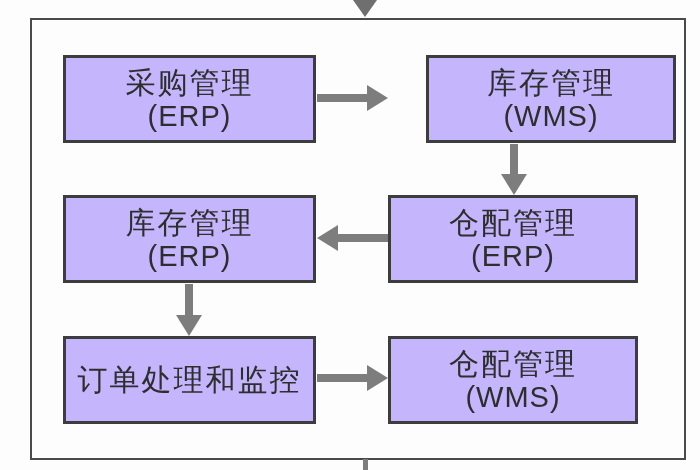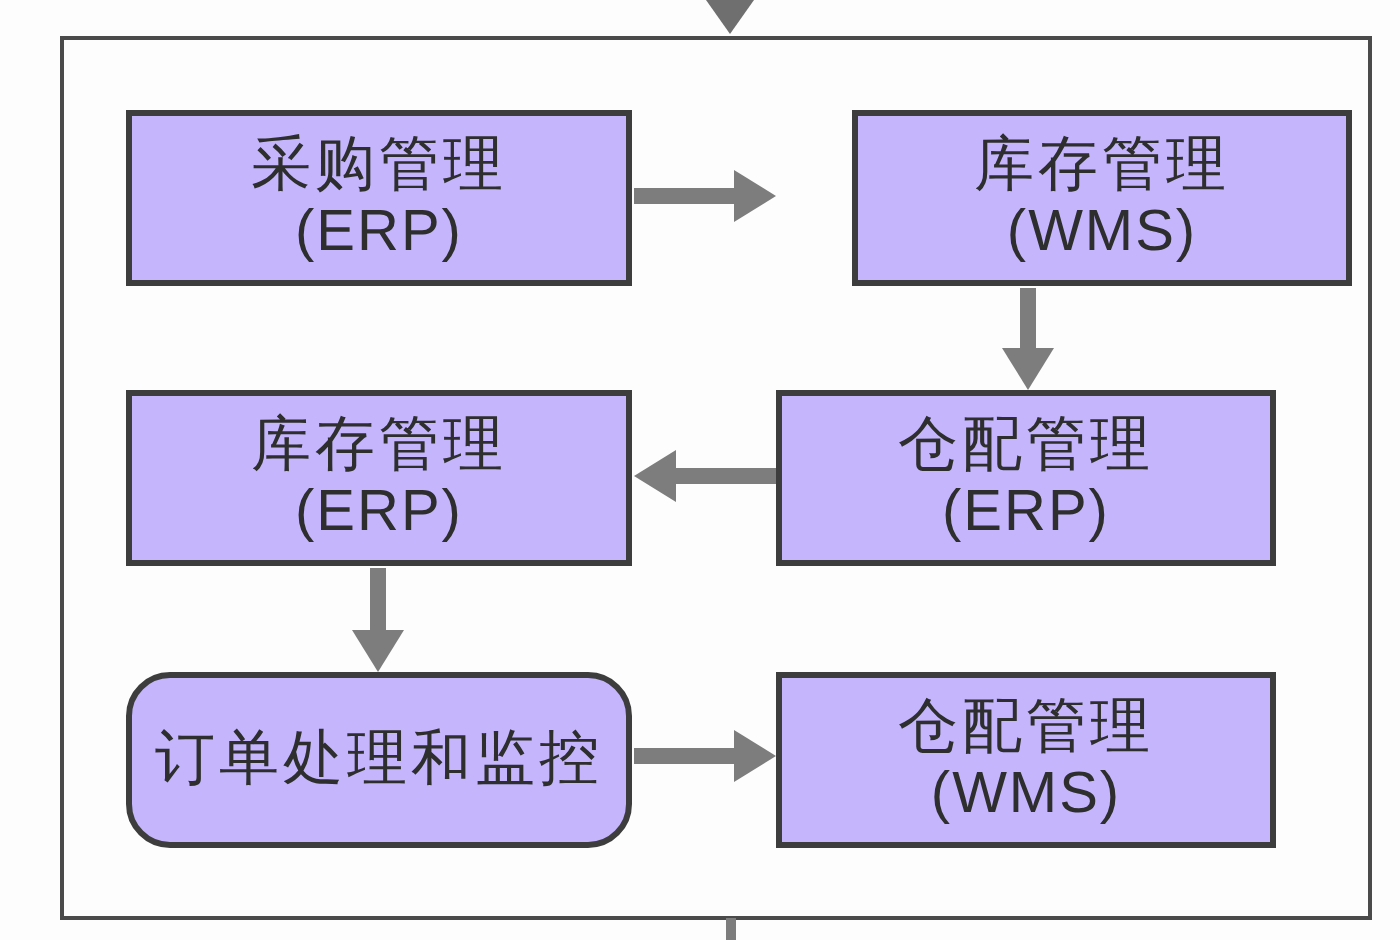--- a/index.html
+++ b/index.html
@@ -17,21 +17,21 @@
     box-sizing:border-box; display:flex; flex-direction:column;
     align-items:center; justify-content:center; text-align:center;
     color:#2e2e2e;
   }
   .box .t { font-size:30px; line-height:34px; letter-spacing:2px; white-space:nowrap; }
   .box .s { font-size:29px; line-height:33px; letter-spacing:1px; }
   .b1 { left:63px;  top:55px;  width:253px; height:88px; }
   .b2 { left:388px; top:55px;  width:250px; height:88px;margin-left:38px; }
   .b3 { left:63px;  top:195px; width:253px; height:88px; }
   .b4 { left:388px; top:195px; width:250px; height:88px; }
-  .b5 { left:63px;  top:336px; width:253px; height:88px;border-radius:22px; }
+  .b5 { left:63px;  top:336px; width:253px; height:88px; }
   .b6 { left:388px; top:336px; width:250px; height:88px; }
 
   .arrow-h { position:absolute; display:flex; align-items:center; }
   .arrow-h .shaft { flex:1; height:8px; background:#7d7d7d; }
   .head-r { width:0; height:0; border-top:13px solid transparent;
             border-bottom:13px solid transparent; border-left:21px solid #7d7d7d; }
   .head-l { width:0; height:0; border-top:13px solid transparent;
             border-bottom:13px solid transparent; border-right:21px solid #7d7d7d; }
   .arrow-v { position:absolute; display:flex; flex-direction:column; align-items:center; }
   .arrow-v .shaft { width:8px; flex:1; background:#7d7d7d; }

